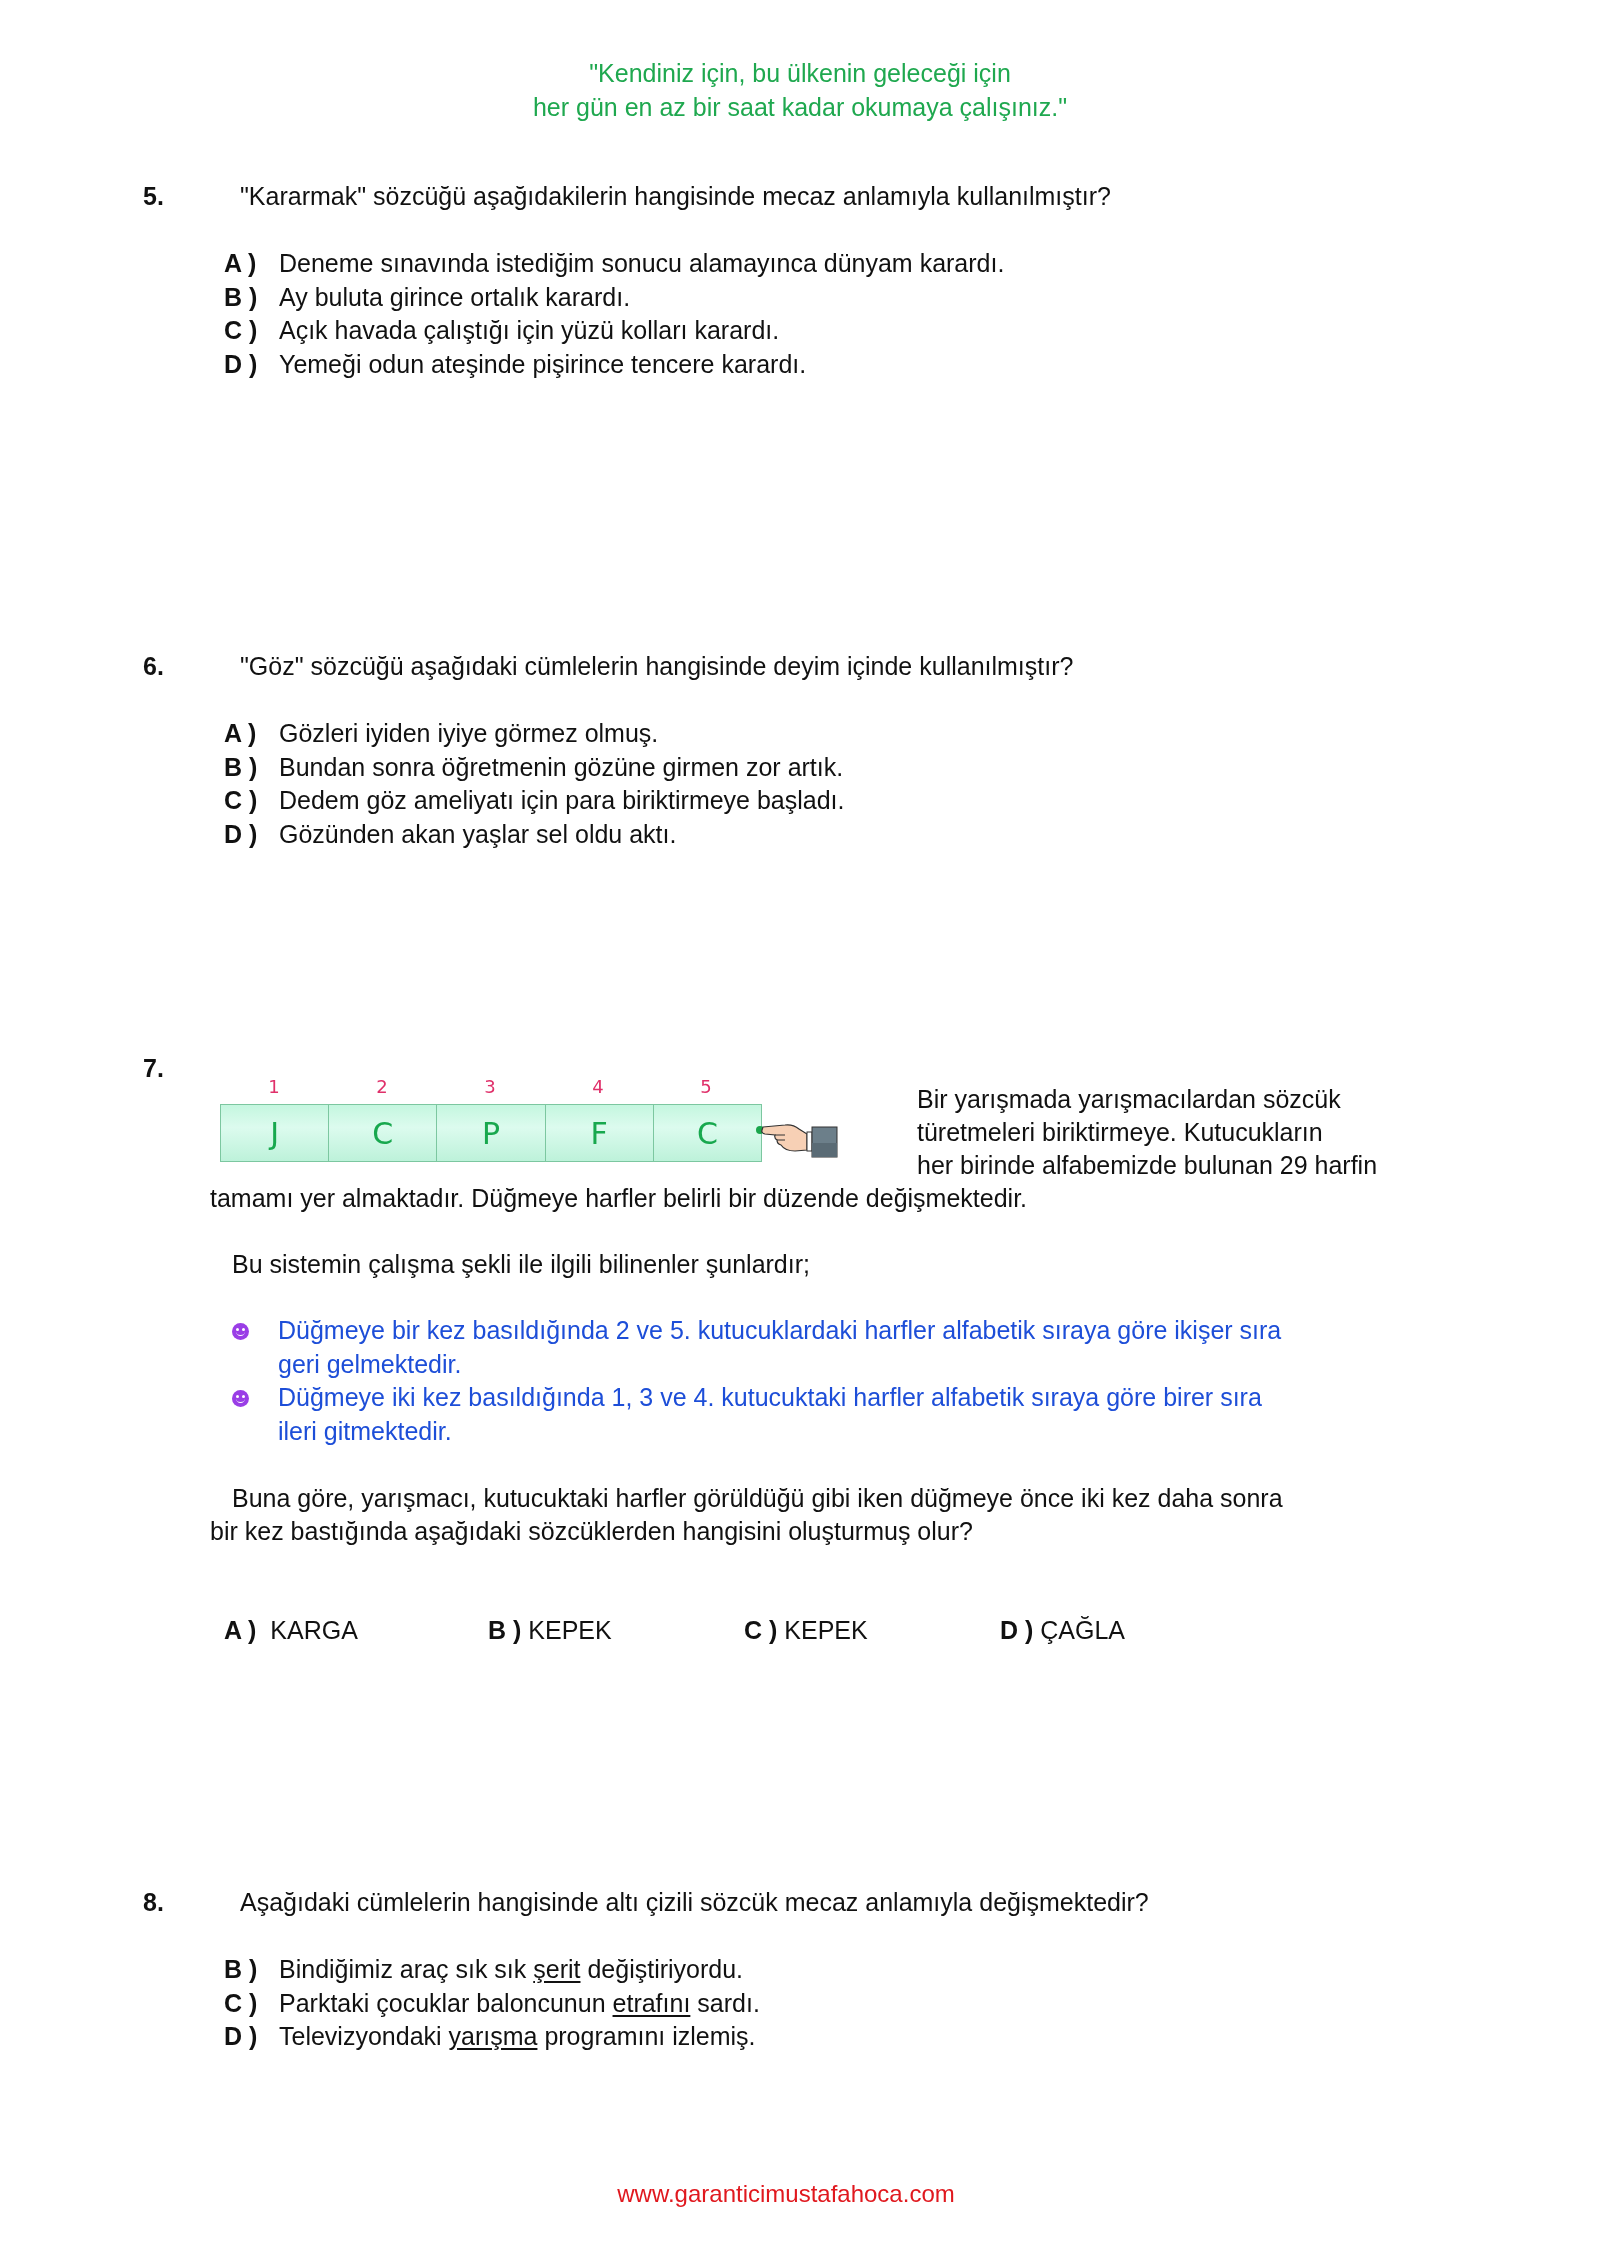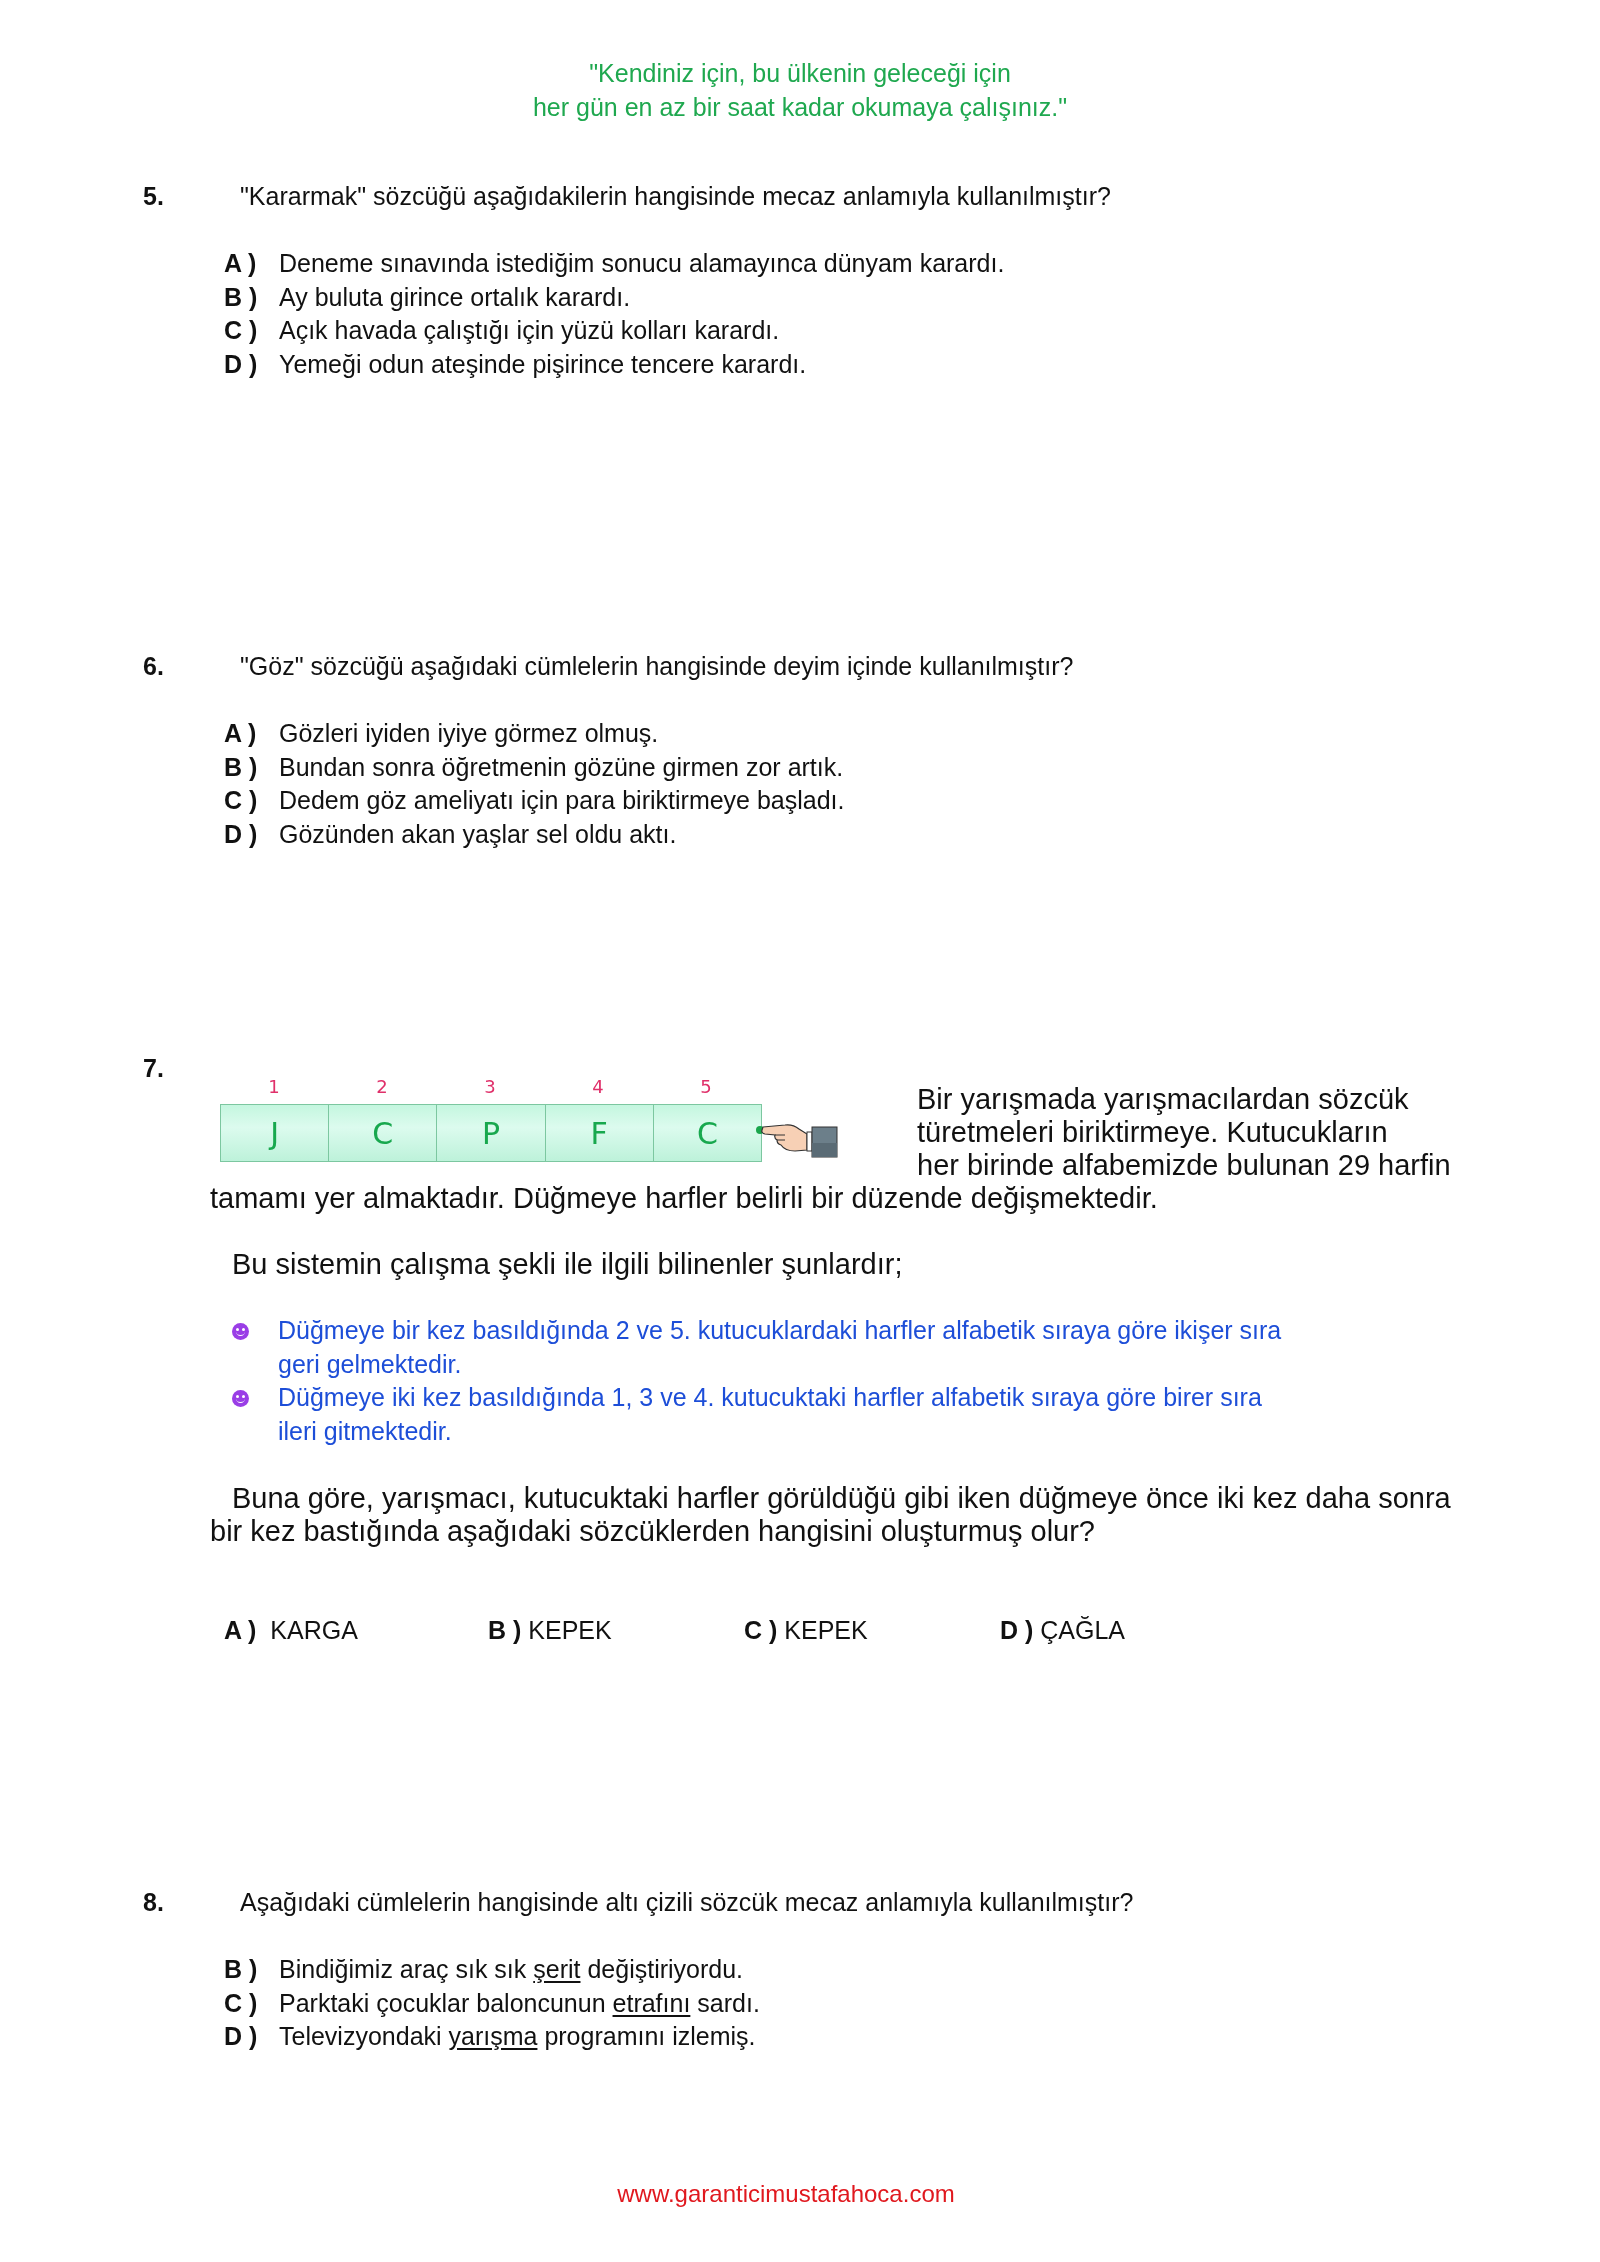--- a/index.html
+++ b/index.html
@@ -10,21 +10,21 @@
     .abs { position: absolute; }
     .header {
       position: absolute; left: 0; top: 56px; width: 1600px; text-align: center;
       color: #1fa84f; font-size: 25px; line-height: 34px;
     }
     .qnum { position: absolute; font-weight: bold; font-size: 25px; }
     .qtext { position: absolute; font-size: 25px; white-space: nowrap; }
     .opts { position: absolute; font-size: 25px; line-height: 33.5px; }
     .opt { white-space: nowrap; }
     .opt .letter { display: inline-block; width: 55px; font-weight: bold; }
-    .body-text { position: absolute; font-size: 29px; line-height: 33px; white-space: nowrap; }
+    .body-text { position: absolute; font-size: 25px; line-height: 33px; white-space: nowrap; }
     .box-row {
       position: absolute; left: 220px; top: 1104px; width: 540px; height: 56px;
       display: flex; border: 1px solid #7cc7a0;
       background: linear-gradient(to bottom, #c4f6df 0%, #dcfbee 40%, #bdf2da 100%);
     }
     .box {
       flex: 1; border-right: 1px solid #7cc7a0; display: flex; align-items: center;
       justify-content: center; color: #18a84e; font-size: 30px; font-family: "DejaVu Sans", sans-serif;
     }
     .box:last-child { border-right: none; }
@@ -142,21 +142,21 @@
   <div class="body-text" style="left:210px; top:1515px;">bir kez bastığında aşağıdaki sözcüklerden hangisini oluşturmuş olur?</div>
 
   <div class="answers7" style="left:224px;"><span class="letter">A )</span>&nbsp;&nbsp;<span>KARGA</span></div>
   <div class="answers7" style="left:488px;"><span class="letter">B )</span>&nbsp;<span>KEPEK</span></div>
   <div class="answers7" style="left:744px;"><span class="letter">C )</span>&nbsp;<span>KEPEK</span></div>
   <div class="answers7" style="left:1000px;"><span class="letter">D )</span>&nbsp;<span>ÇAĞLA</span></div>
 </div>
 
 <div>
   <div class="qnum" style="left:143px; top:1888px;">8.</div>
-  <div class="qtext" style="left:240px; top:1888px;">Aşağıdaki cümlelerin hangisinde altı çizili sözcük mecaz anlamıyla kullanılmıştır?</div>
+  <div class="qtext" style="left:240px; top:1888px;">Aşağıdaki cümlelerin hangisinde altı çizili sözcük mecaz anlamıyla değişmektedir?</div>
   <div class="opts" style="left:224px; top:1953px;">
     <div class="opt"><span class="letter">B )</span><span>Bindiğimiz araç sık sık </span><span class="u">şerit</span><span> değiştiriyordu.</span></div>
     <div class="opt"><span class="letter">C )</span><span>Parktaki çocuklar baloncunun </span><span class="u">etrafını</span><span> sardı.</span></div>
     <div class="opt"><span class="letter">D )</span><span>Televizyondaki </span><span class="u">yarışma</span><span> programını izlemiş.</span></div>
   </div>
 </div>
 
 <div class="footer">www.garanticimustafahoca.com</div>
 
 </body></html>

